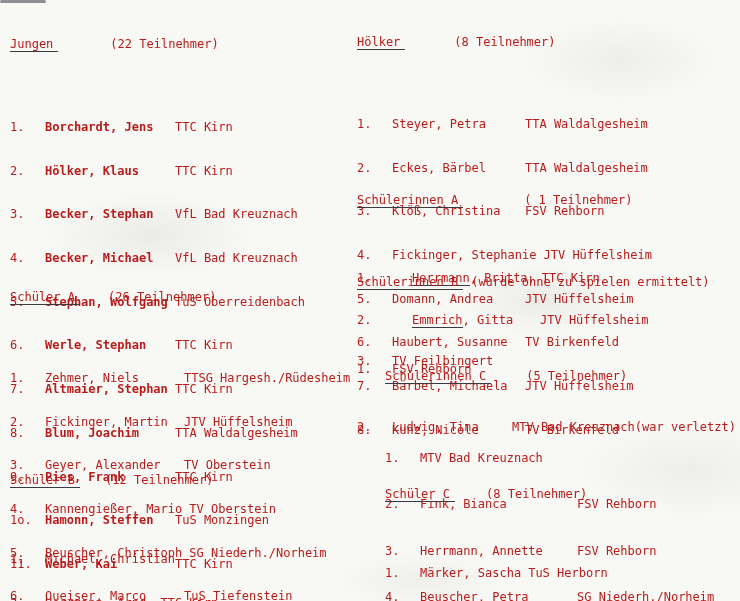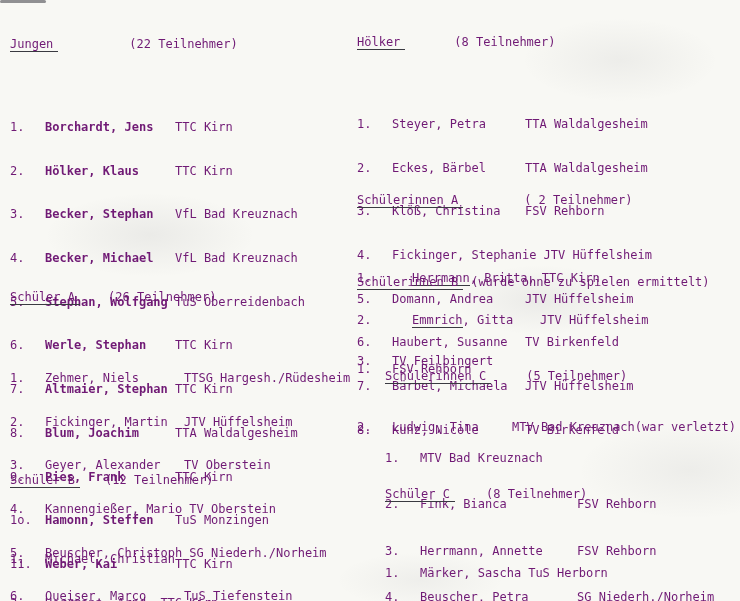--- a/index.html
+++ b/index.html
@@ -1,19 +1,19 @@
 <!DOCTYPE html>
 <html><head>
 <meta charset="utf-8">
 <style>
   html,body{margin:0;padding:0;background:#e8e8e4;}
   .page{
     position:relative;width:740px;height:601px;background:#f8f8f4;
     font-family:"DejaVu Sans Mono","Liberation Mono",monospace;
-    font-size:12px;color:#701a75;overflow:hidden;
+    font-size:12px;color:#b91c1c;overflow:hidden;
   }
   .page::before{
     content:"";position:absolute;inset:0;pointer-events:none;
     background:
       radial-gradient(140px 60px at 620px 60px, rgba(60,60,70,.06), transparent 70%),
       radial-gradient(120px 50px at 540px 300px, rgba(60,60,70,.07), transparent 70%),
       radial-gradient(150px 60px at 150px 235px, rgba(60,60,70,.07), transparent 70%),
       radial-gradient(160px 70px at 690px 470px, rgba(60,60,70,.06), transparent 70%),
       radial-gradient(120px 40px at 420px 580px, rgba(60,60,70,.05), transparent 70%);
   }
@@ -28,21 +28,21 @@
   
   #sec-jungen{left:10px;top:8px;}   #sec-jungen .rows{margin-top:12px;}   #sec-jungen .nm{min-width:123px;font-weight:bold;}
   #sec-sa{left:10px;top:261px;}     #sec-sa .rows{margin-top:10px;}       #sec-sa .nm{min-width:132px;}
   #sec-sb{left:10px;top:444px;}     #sec-sb .rows{margin-top:7px;}        #sec-sb .nm{min-width:103px;}  #sec-sb .row{height:16.2px;line-height:16.2px;}
   #sec-md{left:357px;top:6px;}      #sec-md .rows{margin-top:11px;}       #sec-md .nm{min-width:126px;}
   #sec-sia{left:357px;top:164px;}   #sec-sia .rows{margin-top:8px;}       #sec-sia .nm{min-width:141px;} #sec-sia .row{height:13.5px;line-height:13.5px;}
   #sec-sib{left:357px;top:246px;}   #sec-sib .rows{margin-top:15px;}      #sec-sib .nm{min-width:113px;} #sec-sib .row{height:30px;line-height:16px;}
   #sec-sic{left:385px;top:340px;}   #sec-sic .rows{margin-top:9px;}       #sec-sic .nm{min-width:150px;} #sec-sic .row{height:18.3px;line-height:18.3px;}
   #sec-sc{left:385px;top:458px;}    #sec-sc .rows{margin-top:7px;}        #sec-sc .nm{min-width:97px;}   #sec-sc .row{height:16.9px;line-height:16.9px;}
   
-  #sec-jungen .c{margin-left:71px;} #sec-sa .c{margin-left:28px;} #sec-sb .c{margin-left:25px;}
+  #sec-jungen .c{margin-left:52px;} #sec-sa .c{margin-left:28px;} #sec-sb .c{margin-left:25px;}
   #sec-md .c{margin-left:49px;} #sec-sia .c{margin-left:61px;} #sec-sib .c{margin-left:8px;}
   #sec-sic .c{margin-left:35px;} #sec-sc .c{margin-left:31px;}
 </style>
 </head>
 <body>
 
 <div class="page">
   <div class="smudge"></div>
 
   <div class="sec" id="sec-jungen">
@@ -99,21 +99,21 @@
       <div class="row"><span class="num">3.</span><span class="nm">Klöß, Christina</span><span class="club">FSV Rehborn</span></div>
       <div class="row"><span class="num">4.</span><span class="nm">Fickinger, Stephanie</span><span class="club">JTV Hüffelsheim</span></div>
       <div class="row"><span class="num">5.</span><span class="nm">Domann, Andrea</span><span class="club">JTV Hüffelsheim</span></div>
       <div class="row"><span class="num">6.</span><span class="nm">Haubert, Susanne</span><span class="club">TV Birkenfeld</span></div>
       <div class="row"><span class="num">7.</span><span class="nm">Bärbel, Michaela</span><span class="club">JTV Hüffelsheim</span></div>
       <div class="row"><span class="num">8.</span><span class="nm">Kunz, Nicole</span><span class="club">TV Birkenfeld</span></div>
     </div>
   </div>
 
   <div class="sec" id="sec-sia">
-    <div class="hdr"><span class="t">Schülerinnen A</span><span class="c">( 2 Teilnehmer)</span></div>
+    <div class="hdr"><span class="t">Schülerinnen A</span><span class="c">( 1 Teilnehmer)</span></div>
     <div class="rows">
       <div class="row"><span class="num">1.</span><span class="nm"><span class="u">Herrmann</span><span>, Britta,</span></span><span class="club">TTC Kirn</span></div>
       <div class="row"><span class="num">2.</span><span class="nm"><span class="u">Emmrich</span><span>, Gitta</span></span><span class="club">JTV Hüffelsheim</span></div>
       <div class="row"><span class="num">3.</span><span class="club">TV Feilbingert</span></div>
     </div>
   </div>
 
   <div class="sec" id="sec-sib">
     <div class="hdr"><span class="t">Schülerinnen B</span><span class="c">(wurde ohne zu spielen ermittelt)</span></div>
     <div class="rows">

